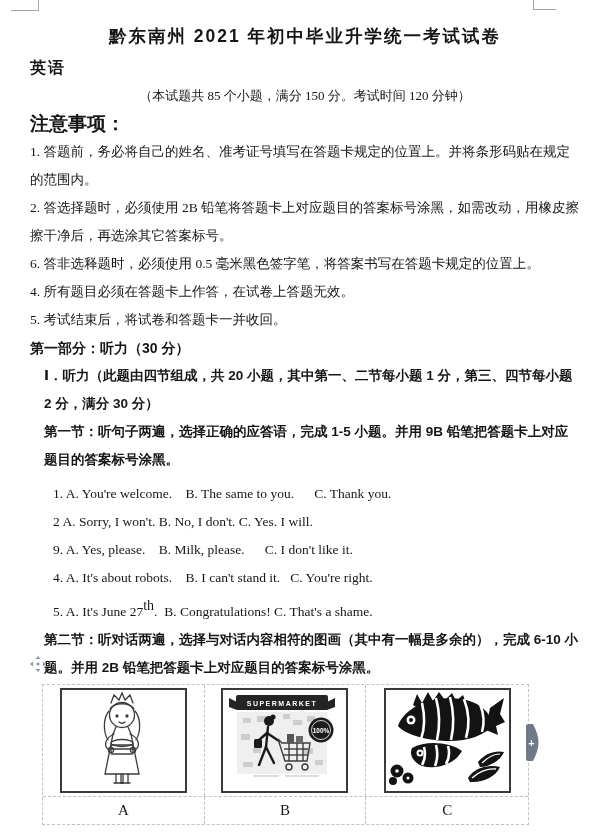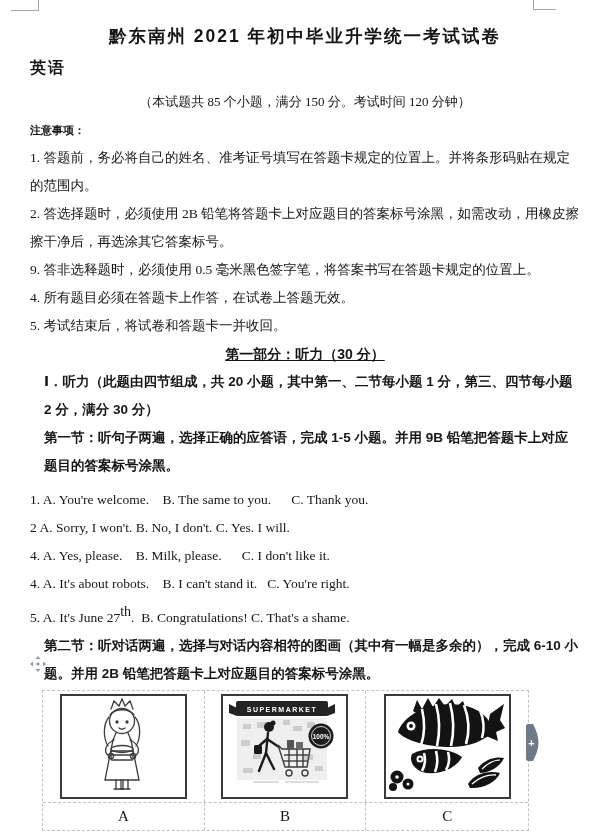--- a/index.html
+++ b/index.html
@@ -12,27 +12,27 @@
     border-right:1px solid #a6a6a6;border-bottom:1px solid #a6a6a6;}
   .crop-tr{position:absolute;left:533px;top:0;width:22px;height:9px;
     border-left:1px solid #a6a6a6;border-bottom:1px solid #a6a6a6;}
 
   .content{position:absolute;left:30px;top:22px;width:550px;}
   p{margin:0;}
   .title{font-family:"Liberation Sans","DejaVu Sans",sans-serif;font-weight:bold;
     font-size:17.5px;line-height:28px;text-align:center;letter-spacing:2px;}
   .subject{font-family:"Liberation Sans","DejaVu Sans",sans-serif;font-weight:bold;
     font-size:16px;line-height:28px;margin-top:4px;letter-spacing:2px;}
-  .meta{font-size:13px;line-height:28px;text-align:center;margin-top:6px;}
+  .meta{font-size:13px;line-height:28px;text-align:center;}
   .bold-cn{font-family:"Liberation Sans","DejaVu Sans",sans-serif;font-weight:bold;}
-  .notice-head{font-size:11px;line-height:28px;}
+  .notice-head{font-size:19px;line-height:28px;}
   .note{font-size:13.5px;line-height:28px;}
-  .part-head{font-size:14px;line-height:28px;text-align:center;text-decoration:underline;}
+  .part-head{font-size:14px;line-height:28px;}
   .sec{font-size:13.5px;line-height:28px;margin-left:14px;}
-  .questions{margin-top:6px;}
+  .questions{margin-top:6px;margin-left:23px;}
   .qline{font-size:13.5px;line-height:28px;white-space:pre;}
   .qline sup{font-size:14px;}
 
   
   .ptable{margin-left:12px;margin-top:2px;width:485px;border:1px dashed #c2c2c2;}
   .prow{display:grid;grid-template-columns:1fr 1fr 1fr;}
   .pcell{height:111px;border-right:1px dashed #c2c2c2;display:flex;align-items:center;justify-content:center;}
   .pcell:last-child,.lcell:last-child{border-right:none;}
   .lrow{border-top:1px dashed #c2c2c2;}
   .lcell{height:27px;border-right:1px dashed #c2c2c2;display:flex;align-items:center;justify-content:center;
@@ -51,32 +51,32 @@
 <div class="crop-tr"></div>
 
 <div class="content">
   <p class="title">黔东南州 2021 年初中毕业升学统一考试试卷</p>
   <p class="subject">英语</p>
   <p class="meta">（本试题共 85 个小题，满分 150 分。考试时间 120 分钟）</p>
 
   <p class="notice-head bold-cn">注意事项：</p>
   <p class="note">1. 答题前，务必将自己的姓名、准考证号填写在答题卡规定的位置上。并将条形码贴在规定的范围内。</p>
   <p class="note">2. 答选择题时，必须使用 2B 铅笔将答题卡上对应题目的答案标号涂黑，如需改动，用橡皮擦擦干净后，再选涂其它答案标号。</p>
-  <p class="note">9. 答非选释题时，必须使用 0.5 毫米黑色签字笔，将答案书写在答题卡规定的位置上。</p>
+  <p class="note">6. 答非选释题时，必须使用 0.5 毫米黑色签字笔，将答案书写在答题卡规定的位置上。</p>
   <p class="note">4. 所有题目必须在答题卡上作答，在试卷上答题无效。</p>
   <p class="note">5. 考试结束后，将试卷和答题卡一并收回。</p>
 
   <p class="part-head bold-cn">第一部分：听力（30 分）</p>
   <p class="sec bold-cn">Ⅰ．听力（此题由四节组成，共 20 小题，其中第一、二节每小题 1 分，第三、四节每小题 2 分，满分 30 分）</p>
   <p class="sec bold-cn">第一节：听句子两遍，选择正确的应答语，完成 1-5 小题。并用 9B 铅笔把答题卡上对应题目的答案标号涂黑。</p>
 
   <div class="questions">
     <p class="qline">1. A. You're welcome.    B. The same to you.      C. Thank you.</p>
     <p class="qline">2 A. Sorry, I won't. B. No, I don't. C. Yes. I will.</p>
-    <p class="qline">4. A. Yes, please.    B. Milk, please.      C. I don't like it.</p>
+    <p class="qline">9. A. Yes, please.    B. Milk, please.      C. I don't like it.</p>
     <p class="qline">4. A. It's about robots.    B. I can't stand it.   C. You're right.</p>
     <p class="qline"><span>5. A. It's June 27</span><sup>th</sup><span>.  B. Congratulations! C. That's a shame.</span></p>
   </div>
 
   <p class="sec bold-cn">第二节：听对话两遍，选择与对话内容相符的图画（其中有一幅是多余的），完成 6-10 小题。并用 2B 铅笔把答题卡上对应题目的答案标号涂黑。</p>
 
   <div class="ptable">
     <div class="prow">
       <div class="pcell">
         <div class="imgbox">

